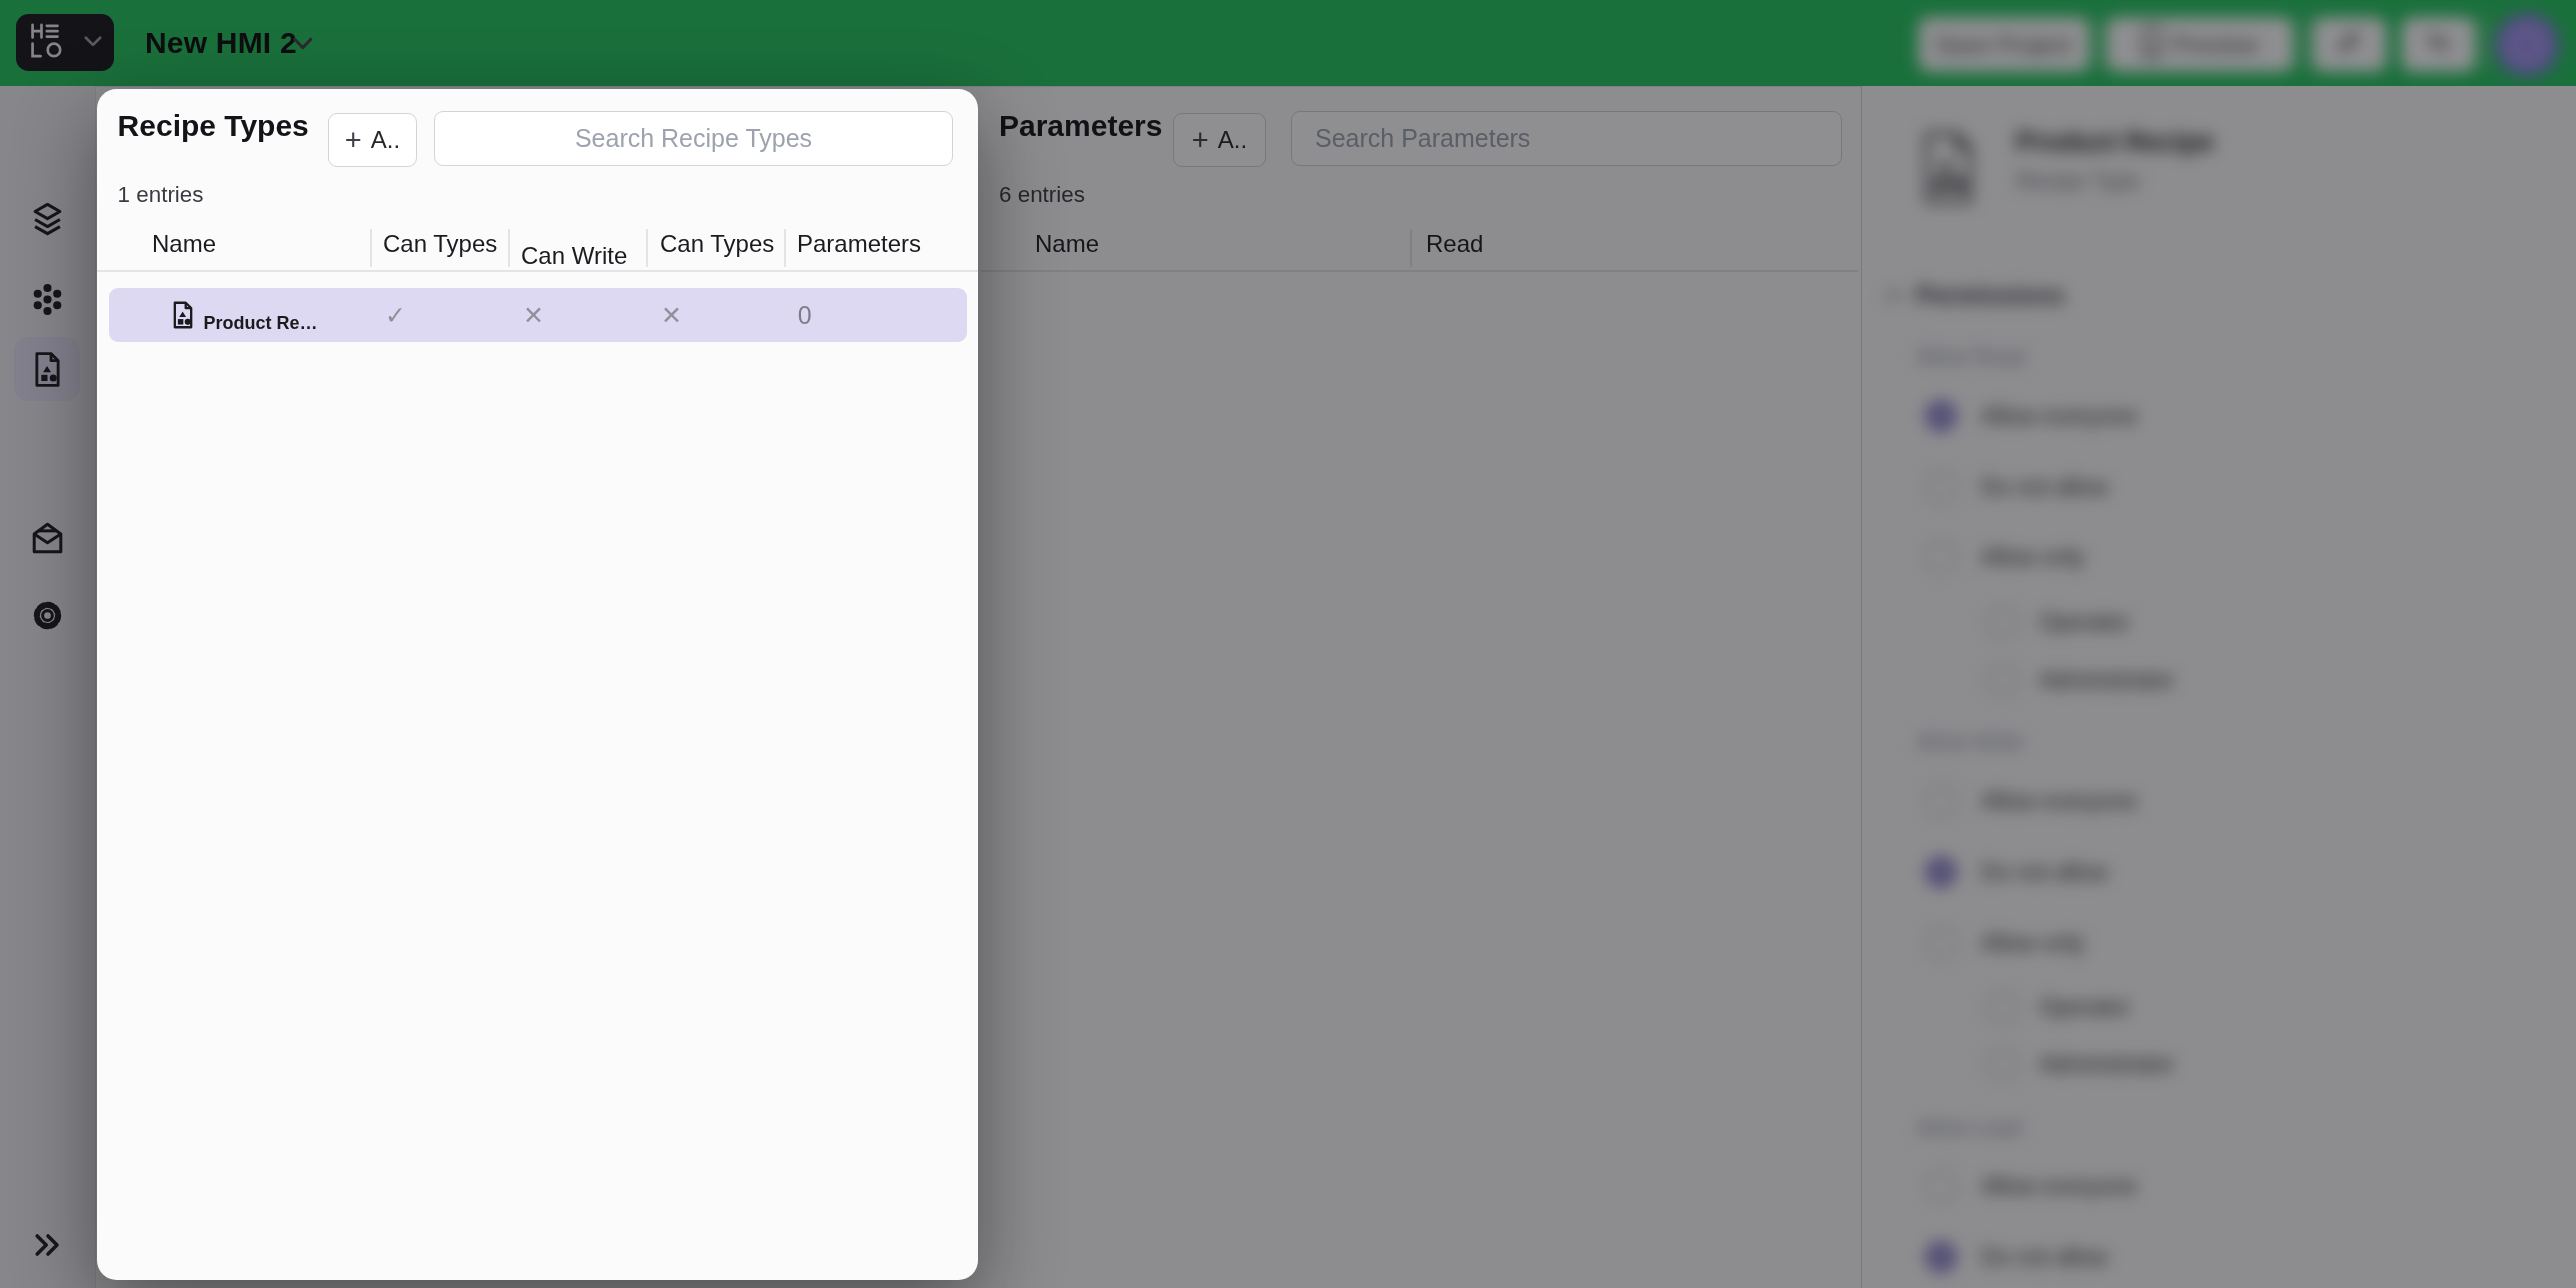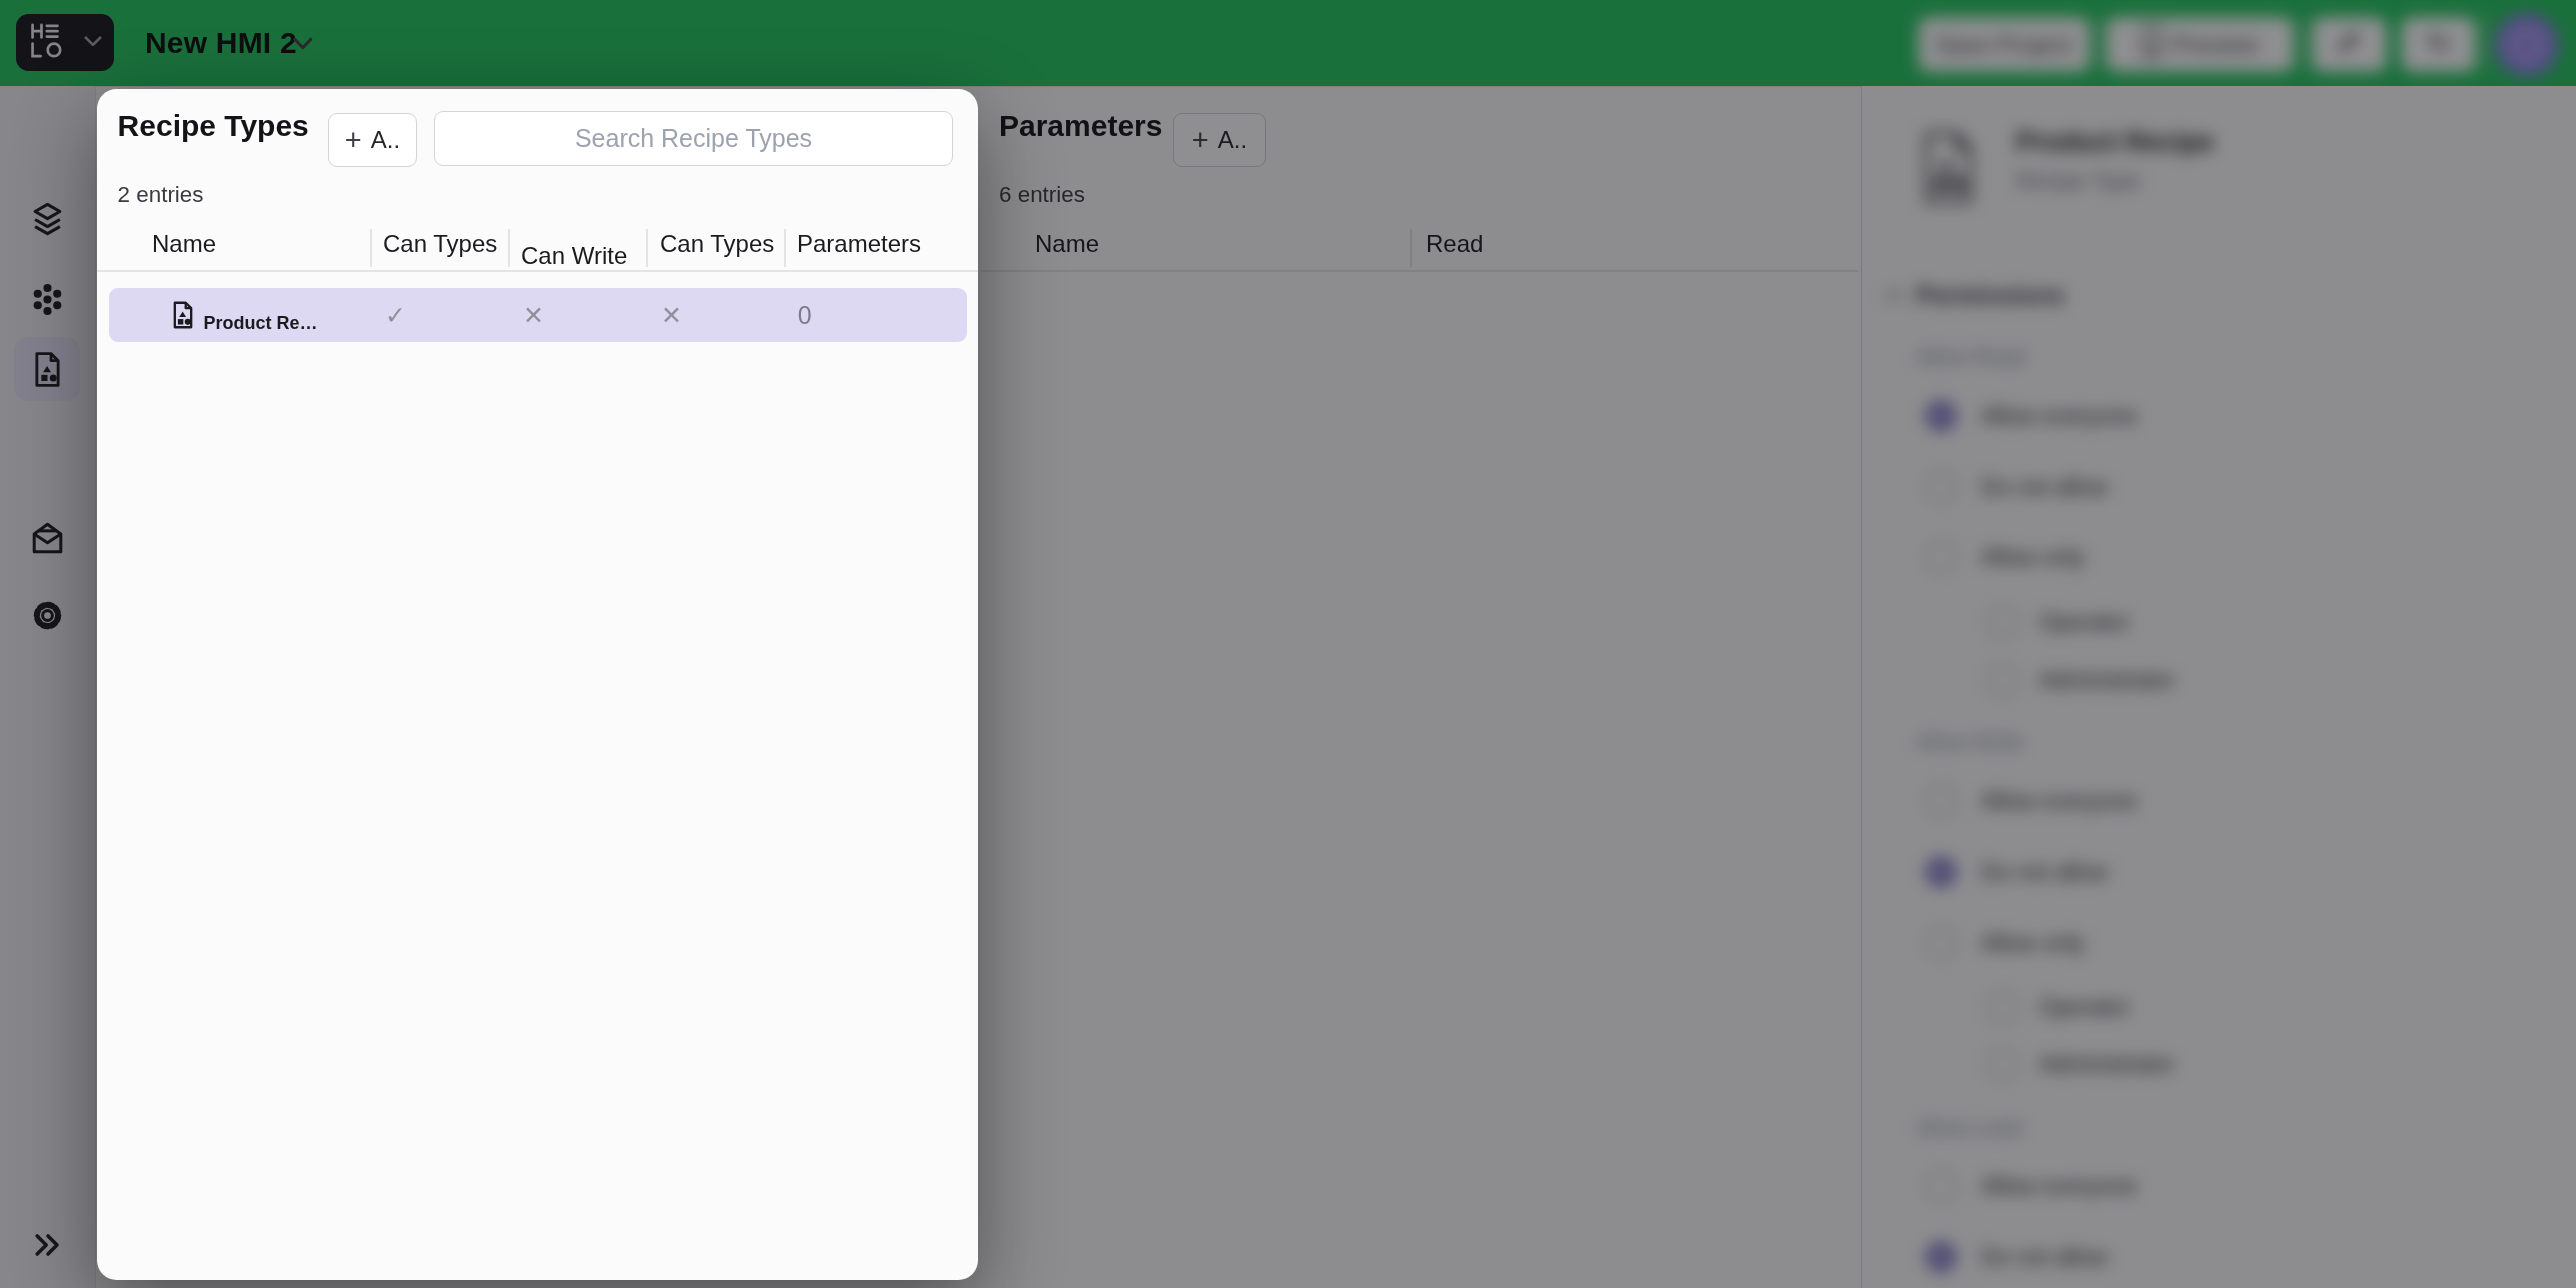--- a/index.html
+++ b/index.html
@@ -188,20 +188,21 @@
       </svg>
     </div>
   </div>
 
   <div id="params" class="abs">
     <div class="panel-title" style="left:18px;top:19.7px;">Parameters</div>
     <div class="add-btn" style="left:192px;top:24px;width:93px;">
       <span class="plus">+</span>
       <span>A..</span>
     </div>
+    <input class="search" style="left: 310px; top: 22.4px; width: 551px;" placeholder="Search Parameters">
     <div class="entries" style="left:18px;top:93px;">6 entries</div>
     <div class="th" style="left:54px;top:141px;">Name</div>
     <div class="col-sep" style="left:429px;"></div>
     <div class="th" style="left:445px;top:141px;">Read</div>
     <div class="head-line" style="width:877px;"></div>
   </div>
 
   <div id="inspector" class="abs">
     <div id="insp-blur">
       <span class="abs" style="left:57px;top:43px;color:#2b2b30;">
@@ -281,21 +282,21 @@
 
   <div id="scrim" class="abs"></div>
 
   <div id="modal" class="abs">
     <div class="panel-title" style="left:20.6px;top:19.7px;">Recipe Types</div>
     <div class="add-btn" style="left:231px;top:24px;width:89px;">
       <span class="plus">+</span>
       <span>A..</span>
     </div>
     <input class="search" style="left: 337px; top: 22.4px; width: 519px; text-align: center;" placeholder="Search Recipe Types">
-    <div class="entries" style="left:20.6px;top:93px;">2 entries</div>
+    <div class="entries" style="left:20.6px;top:93px;">1 entries</div>
 
     <div class="th" style="left:55px;top:141px;">Name</div>
     <div class="col-sep" style="left:273px;"></div>
     <div class="th" style="left:286px;top:141px;">Can Types</div>
     <div class="col-sep" style="left:411px;"></div>
     <div class="th" style="left:424px;top:141px;margin-top:12px;">Can Write</div>
     <div class="col-sep" style="left:549px;"></div>
     <div class="th" style="left:563px;top:141px;">Can Types</div>
     <div class="col-sep" style="left:687px;"></div>
     <div class="th" style="left:700px;top:141px;">Parameters</div>

